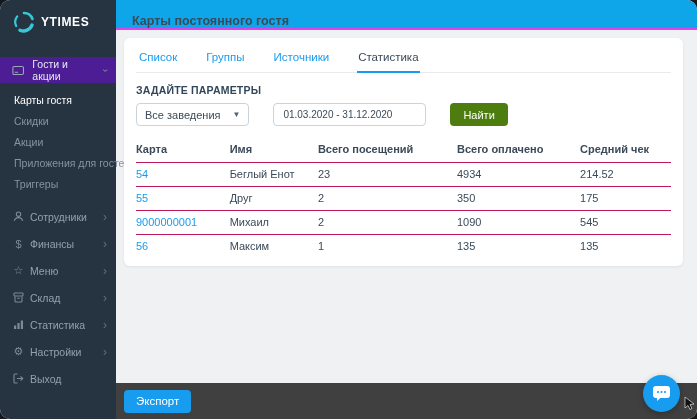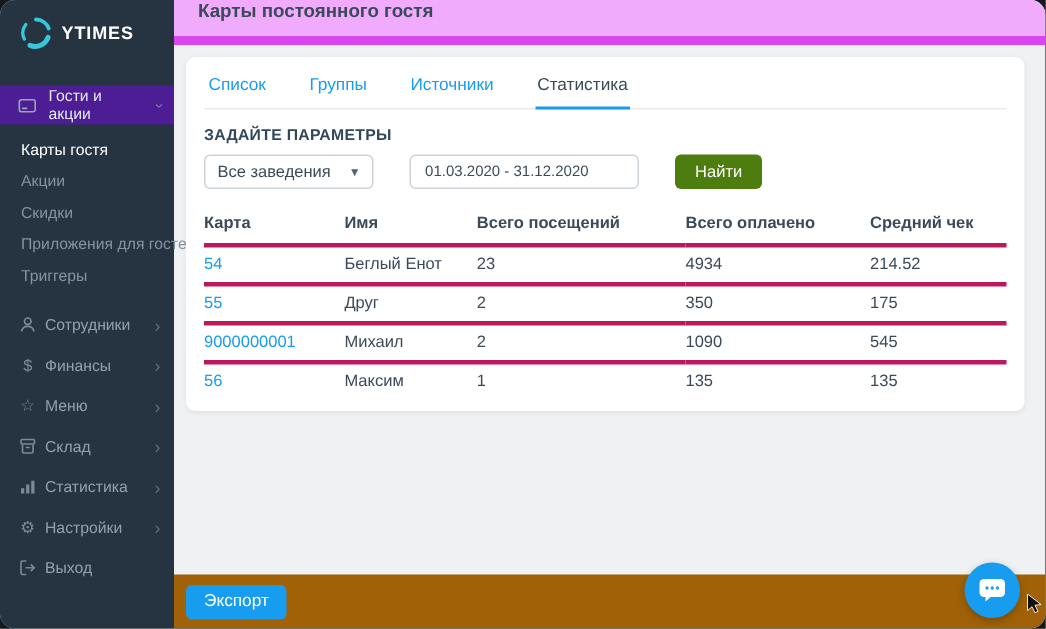--- a/index.html
+++ b/index.html
@@ -20,21 +20,21 @@
   .group-header .chev-down { margin-left:auto; color:#7f8e9c; font-size:10px; transform:rotate(90deg); display:inline-block; }
   .sub-list { padding:7px 0 3px; }
   .sub-item { padding:4px 14px 5px; font-size:10.5px; color:#8593a2; cursor:pointer; white-space:nowrap; }
   .sub-item.active { color:#ffffff; }
   .groups { margin-top:5px; }
   .group-row { height:27px; display:flex; align-items:center; padding:0 9px 0 12px; gap:5px; font-size:10.5px; color:#93a1ae; cursor:pointer; }
   .group-row .ic { width:13px; display:inline-flex; justify-content:center; color:#7b8a98; font-size:11px; }
   .group-row .chev { margin-left:auto; color:#5f7080; font-size:12px; line-height:1; }
   
   .main { flex:1; display:flex; flex-direction:column; position:relative; min-width:0; }
-  .topbar { background:#f0abfc; height:30px; flex-shrink:0; display:flex; align-items:flex-start; padding:0 16px; border-bottom:6px solid #d946ef; }
+  .topbar { background:#0ea5e9; height:30px; flex-shrink:0; display:flex; align-items:flex-end; padding:0 16px; border-bottom:2px solid #d946ef; }
   .page-title { font-size:12.5px; font-weight:bold; color:#3b4a59; }
   .content { flex:1; padding:8px 14px 0 8px; overflow:hidden; }
   .card { background:#fff; border-radius:6px; box-shadow:0 1px 3px rgba(40,50,60,.08); padding:0 12px 8px; }
   .tabs { display:flex; gap:27px; padding:10px 2px 0; border-bottom:1px solid #e8ebee; }
   .tab { font-size:11.5px; color:#189cf0; padding:3px 1px 8px; cursor:pointer; }
   .tab.active { color:#3b4a59; border-bottom:2px solid #189cf0; margin-bottom:-1px; cursor:default; }
   .filters { margin-top:11px; }
   .filters-label { font-size:10.5px; font-weight:bold; color:#32475b; letter-spacing:.2px; }
   .filters-row { margin-top:7px; display:flex; gap:24px; align-items:center; }
   .select-box {
@@ -45,27 +45,27 @@
   .date-input {
     border:1px solid #ccd3d9; border-radius:4px; height:23px; width:153px;
     padding:0 9px; font-size:10px; color:#3b4a59; font-family:"Liberation Sans", sans-serif; background:#fff;
   }
   .btn-find {
     background:#4d7c0f; border:none; color:#fff; height:23px; padding:0 13px;
     border-radius:4px; font-size:11px; cursor:pointer; font-family:"Liberation Sans", sans-serif;
   }
   table { width:100%; border-collapse:collapse; margin-top:12px; font-size:11px; color:#3b4a59; }
   th { text-align:left; font-weight:bold; padding:5px 0 7px; }
-  td { padding:5px 0 6px; border-top:3px solid #be185d; }
+  td { padding:5px 0 6px; border-top:1px solid #be185d; }
   th:nth-child(1), td:nth-child(1) { width:17.5%; }
   th:nth-child(2), td:nth-child(2) { width:16.5%; }
   th:nth-child(3), td:nth-child(3) { width:26%; }
   th:nth-child(4), td:nth-child(4) { width:23%; }
   td.link { color:#189cf0; cursor:pointer; }
-  .footer { background:#a16207; height:36px; flex-shrink:0; display:flex; align-items:center; padding-left:8px; }
+  .footer { background:#404040; height:36px; flex-shrink:0; display:flex; align-items:center; padding-left:8px; }
   .btn-export {
     background:#189cf0; border:none; color:#fff; padding:5px 12px 6px;
     border-radius:4px; font-size:11.5px; cursor:pointer; font-family:"Liberation Sans", sans-serif;
   }
   .fab {
     position:absolute; right:17px; bottom:7px; width:37px; height:37px; border-radius:50%;
     background:#189cf0; display:flex; align-items:center; justify-content:center;
     box-shadow:0 2px 6px rgba(0,0,0,.25); cursor:pointer;
   }
   .cursor-arrow { position:absolute; right:2px; bottom:5px; pointer-events:none; }
@@ -89,22 +89,22 @@
       <svg width="13" height="11" viewBox="0 0 14 11">
         <rect x="1" y="1" width="12" height="9" rx="1.5" fill="none" stroke="#9aa8b5" stroke-width="1.2"></rect>
         <line x1="3" y1="7.5" x2="7" y2="7.5" stroke="#9aa8b5" stroke-width="1.2"></line>
       </svg>
       <span>Гости и акции</span>
       <span class="chev-down">›</span>
     </div>
 
     <div class="sub-list">
       <div class="sub-item active">Карты гостя</div>
+      <div class="sub-item">Скидки</div>
       <div class="sub-item">Акции</div>
-      <div class="sub-item">Скидки</div>
       <div class="sub-item">Приложения для гостей</div>
       <div class="sub-item">Триггеры</div>
     </div>
 
     <div class="groups">
       <div class="group-row">
         <span class="ic">
           <svg width="11" height="11" viewBox="0 0 11 11">
               <circle cx="5.5" cy="3.2" r="2.2" fill="none" stroke="#7b8a98" stroke-width="1.1"></circle>
               <path d="M1.3 10 A 4.3 4.3 0 0 1 9.7 10" fill="none" stroke="#7b8a98" stroke-width="1.1"></path>

